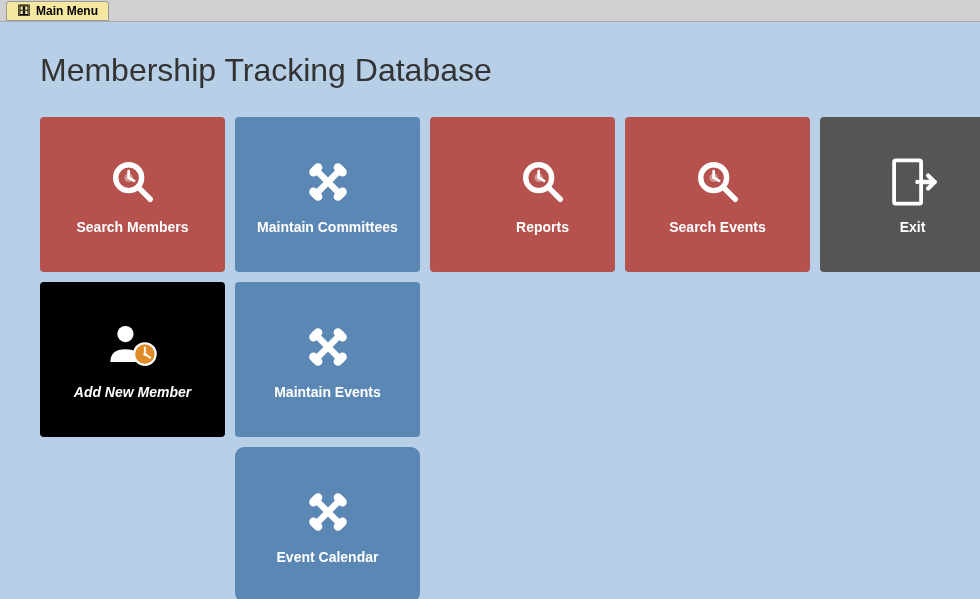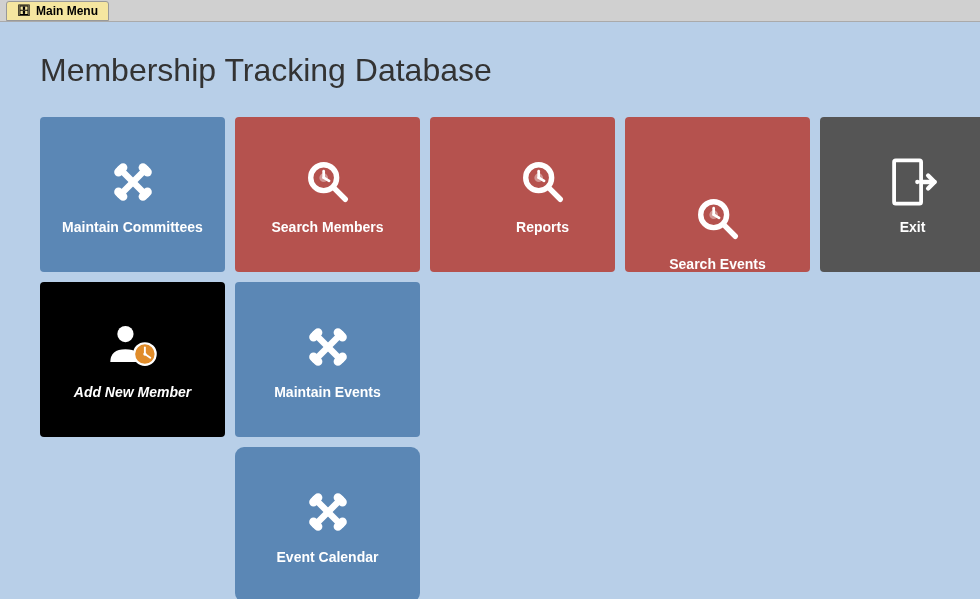--- a/index.html
+++ b/index.html
@@ -96,59 +96,59 @@
   <div class="title-bar-tab">
     <span style="font-size:11px;">🗄</span>
     <span>Main Menu</span>
   </div>
 </div>
 
 <div class="main-content">
   <h1 class="page-title">Membership Tracking Database</h1>
 
   <div class="grid" id="tile-grid">
-  <div class="tile blue" style="background: rgb(91, 135, 181);">
-        <div class="tile-icon"><svg viewBox="0 0 100 100" xmlns="http://www.w3.org/2000/svg">
-
-      <g transform="rotate(-45,50,50)">
-        <rect x="44" y="10" width="12" height="80" rx="6" fill="white"></rect>
-        <rect x="36" y="10" width="28" height="16" rx="8" fill="white"></rect>
-        <rect x="36" y="74" width="28" height="16" rx="8" fill="white"></rect>
-      </g>
-      <g transform="rotate(45,50,50)">
-        <rect x="44" y="10" width="12" height="80" rx="6" fill="white"></rect>
-        <rect x="36" y="10" width="28" height="16" rx="8" fill="white"></rect>
-        <rect x="36" y="74" width="28" height="16" rx="8" fill="white"></rect>
-      </g>
-    </svg></div>
-        <span class="tile-label">Maintain Committees</span>
-      </div>
-      <div class="tile red" style="background: rgb(181, 82, 78);">
+  <div class="tile red" style="background: rgb(181, 82, 78);">
         <div class="tile-icon"><svg viewBox="0 0 100 100" xmlns="http://www.w3.org/2000/svg">
       <circle cx="42" cy="42" r="24" stroke="white" stroke-width="10" fill="none"></circle>
       <line x1="60" y1="60" x2="82" y2="82" stroke="white" stroke-width="10" stroke-linecap="round"></line>
       <circle cx="42" cy="42" r="8" fill="white" opacity="0.4"></circle>
 
       <line x1="42" y1="42" x2="42" y2="30" stroke="white" stroke-width="5" stroke-linecap="round"></line>
       <line x1="42" y1="42" x2="52" y2="48" stroke="white" stroke-width="5" stroke-linecap="round"></line>
     </svg></div>
         <span class="tile-label">Search Members</span>
       </div>
+      <div class="tile blue" style="background: rgb(91, 135, 181);">
+        <div class="tile-icon"><svg viewBox="0 0 100 100" xmlns="http://www.w3.org/2000/svg">
+
+      <g transform="rotate(-45,50,50)">
+        <rect x="44" y="10" width="12" height="80" rx="6" fill="white"></rect>
+        <rect x="36" y="10" width="28" height="16" rx="8" fill="white"></rect>
+        <rect x="36" y="74" width="28" height="16" rx="8" fill="white"></rect>
+      </g>
+      <g transform="rotate(45,50,50)">
+        <rect x="44" y="10" width="12" height="80" rx="6" fill="white"></rect>
+        <rect x="36" y="10" width="28" height="16" rx="8" fill="white"></rect>
+        <rect x="36" y="74" width="28" height="16" rx="8" fill="white"></rect>
+      </g>
+    </svg></div>
+        <span class="tile-label">Maintain Committees</span>
+      </div>
       <div class="tile red" style="background: rgb(181, 82, 78); padding-left: 40px;">
         <div class="tile-icon"><svg viewBox="0 0 100 100" xmlns="http://www.w3.org/2000/svg">
       <circle cx="42" cy="42" r="24" stroke="white" stroke-width="10" fill="none"></circle>
       <line x1="60" y1="60" x2="82" y2="82" stroke="white" stroke-width="10" stroke-linecap="round"></line>
       <circle cx="42" cy="42" r="8" fill="white" opacity="0.4"></circle>
 
       <line x1="42" y1="42" x2="42" y2="30" stroke="white" stroke-width="5" stroke-linecap="round"></line>
       <line x1="42" y1="42" x2="52" y2="48" stroke="white" stroke-width="5" stroke-linecap="round"></line>
     </svg></div>
         <span class="tile-label">Reports</span>
       </div>
-      <div class="tile red" style="background: rgb(181, 82, 78); justify-content: flex-end;">
+      <div class="tile red" style="background: rgb(181, 82, 78);">
         <div class="tile-icon"><svg viewBox="0 0 100 100" xmlns="http://www.w3.org/2000/svg">
       <circle cx="42" cy="42" r="24" stroke="white" stroke-width="10" fill="none"></circle>
       <line x1="60" y1="60" x2="82" y2="82" stroke="white" stroke-width="10" stroke-linecap="round"></line>
       <circle cx="42" cy="42" r="8" fill="white" opacity="0.4"></circle>
 
       <line x1="42" y1="42" x2="42" y2="30" stroke="white" stroke-width="5" stroke-linecap="round"></line>
       <line x1="42" y1="42" x2="52" y2="48" stroke="white" stroke-width="5" stroke-linecap="round"></line>
     </svg></div>
         <span class="tile-label">Search Events</span>
       </div>

